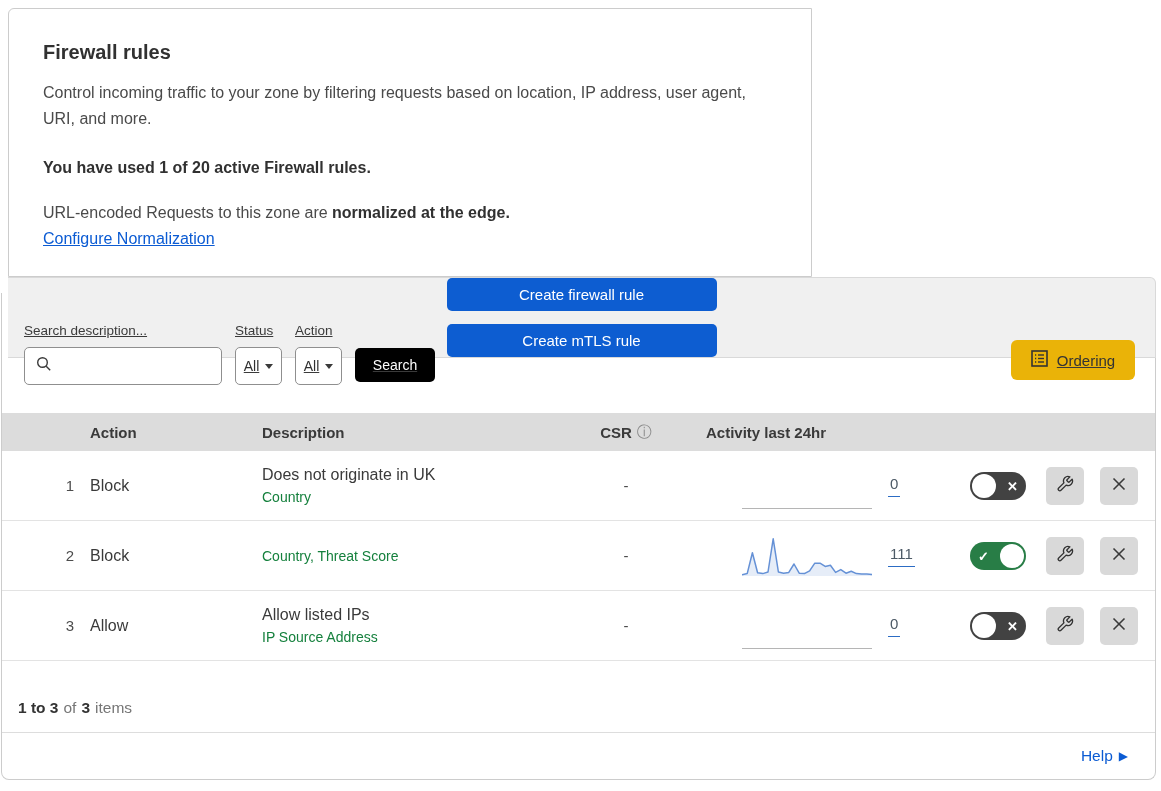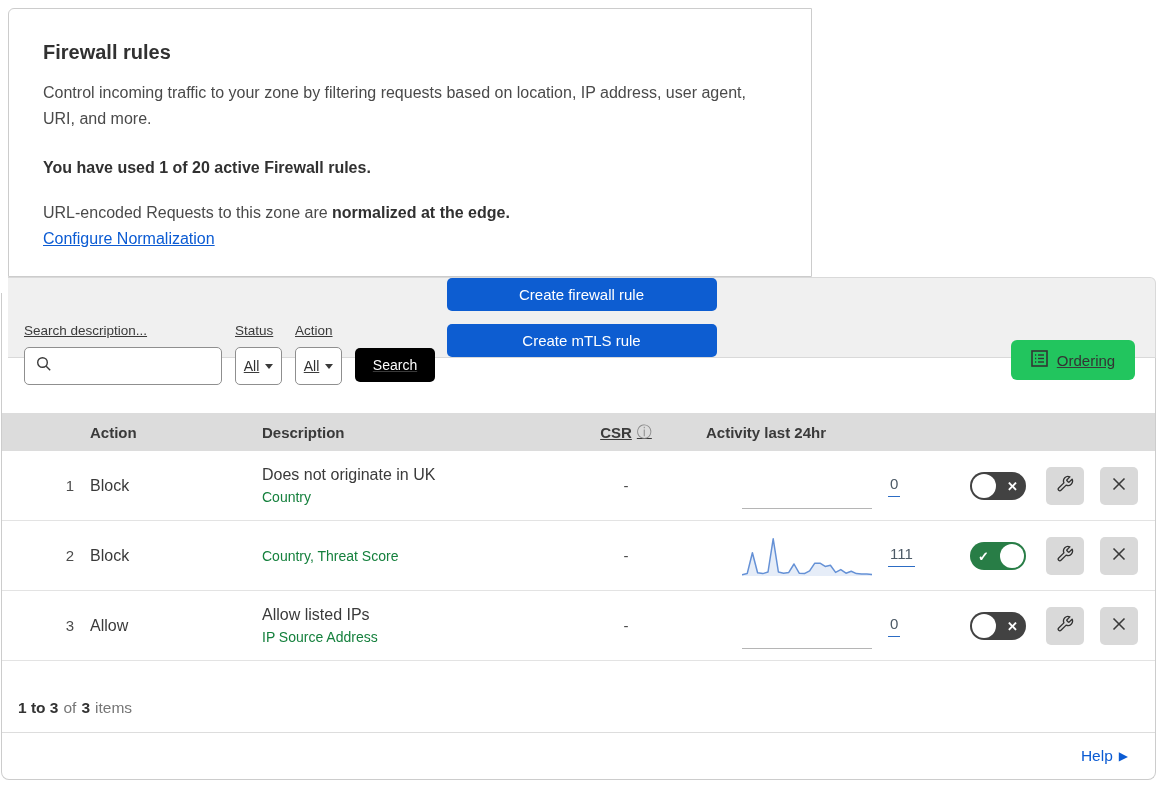--- a/index.html
+++ b/index.html
@@ -66,35 +66,35 @@
     border-top: 5px solid #3a3a3a;
   }
   .btn-search {
     width: 80px; height: 34px; align-self: flex-end; margin-bottom: 3px;
     background: #000000; color: #fff; border: none; border-radius: 5px;
     font-family: inherit; font-size: 14px; cursor: pointer;
   }
   .btn-ordering {
     margin-left: auto; align-self: flex-end; margin-bottom: 5px;
     width: 124px; height: 40px;
-    background: #22c55e; color: #333; border: none; border-radius: 6px;
+    background: #eab308; color: #333; border: none; border-radius: 6px;
     display: flex; align-items: center; justify-content: center; gap: 9px;
     font-family: inherit; font-size: 15px; cursor: pointer;
   }
   
   .grid-row {
     display: grid;
     grid-template-columns: 88px 172px 322px 84px 294px 84px 54px auto;
     align-items: center;
   }
   .table-header {
     height: 38px; background: #dcdcdc;
     font-size: 15px; font-weight: 600; color: #3a3a3a;
   }
-  .th-csr { text-align: center; display: flex; align-items: center; justify-content: center; gap: 5px; text-decoration: underline; }
+  .th-csr { text-align: center; display: flex; align-items: center; justify-content: center; gap: 5px; }
   .info-glyph { font-size: 15px; color: #8a8a8a; font-weight: normal; }
   .th-activity, .cell-activity { padding-left: 38px; }
   .rule-row { height: 70px; border-bottom: 1px solid #e3e3e3; }
   .cell-num { text-align: right; padding-right: 16px; font-size: 15px; color: #4c4c4c; }
   .cell-action { font-size: 16px; color: #3a3a3a; }
   .desc-title { font-size: 16px; color: #3a3a3a; margin-bottom: 5px; }
   .desc-sub { font-size: 14px; color: #15803d; }
   .cell-csr { text-align: center; font-size: 15px; color: #4c4c4c; }
   .cell-activity { display: flex; align-items: center; }
   .sparkline { width: 130px; height: 46px; margin-left: 36px; display: flex; align-items: flex-end; }

